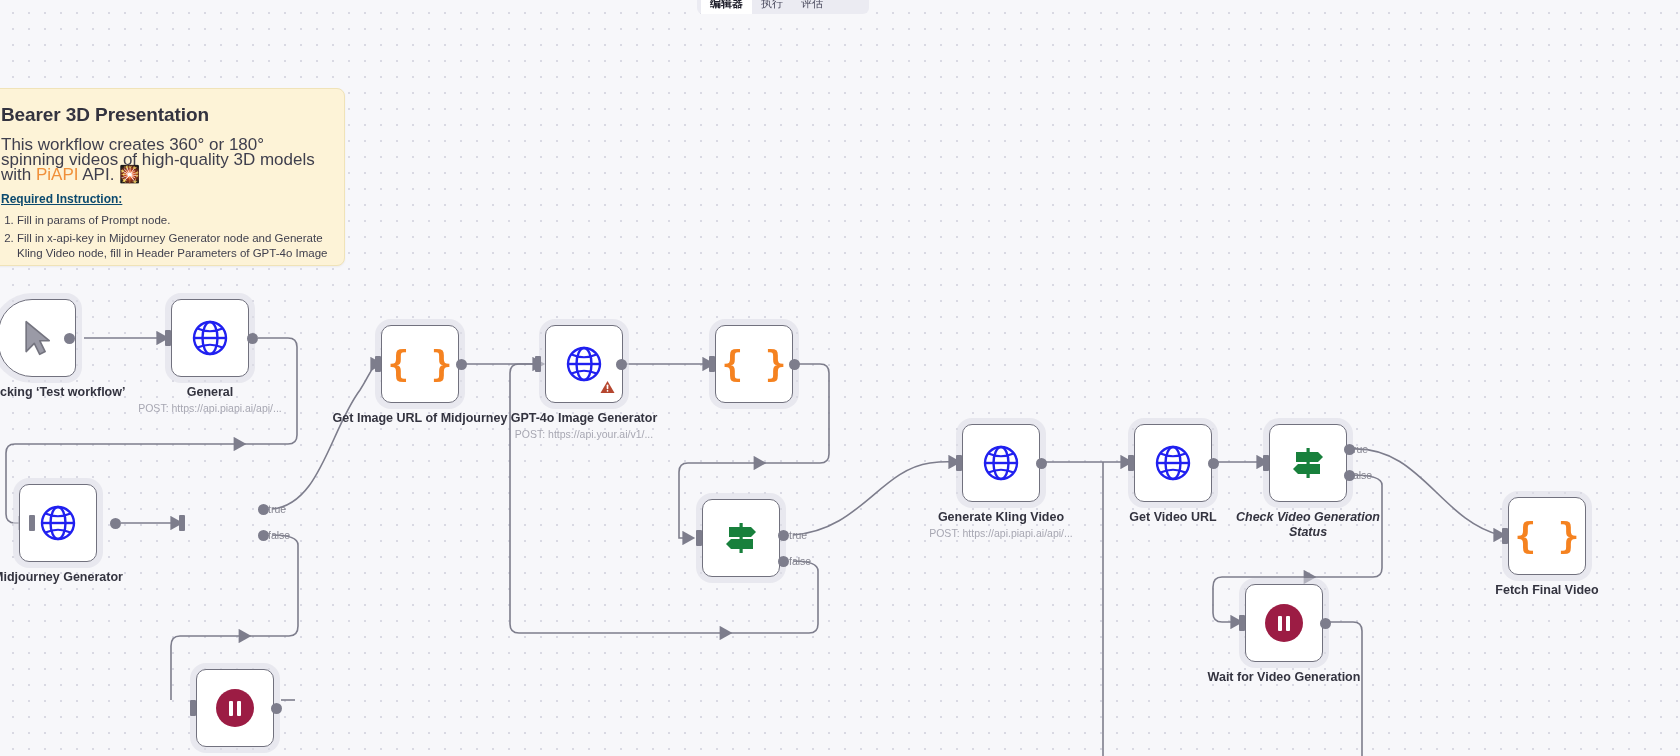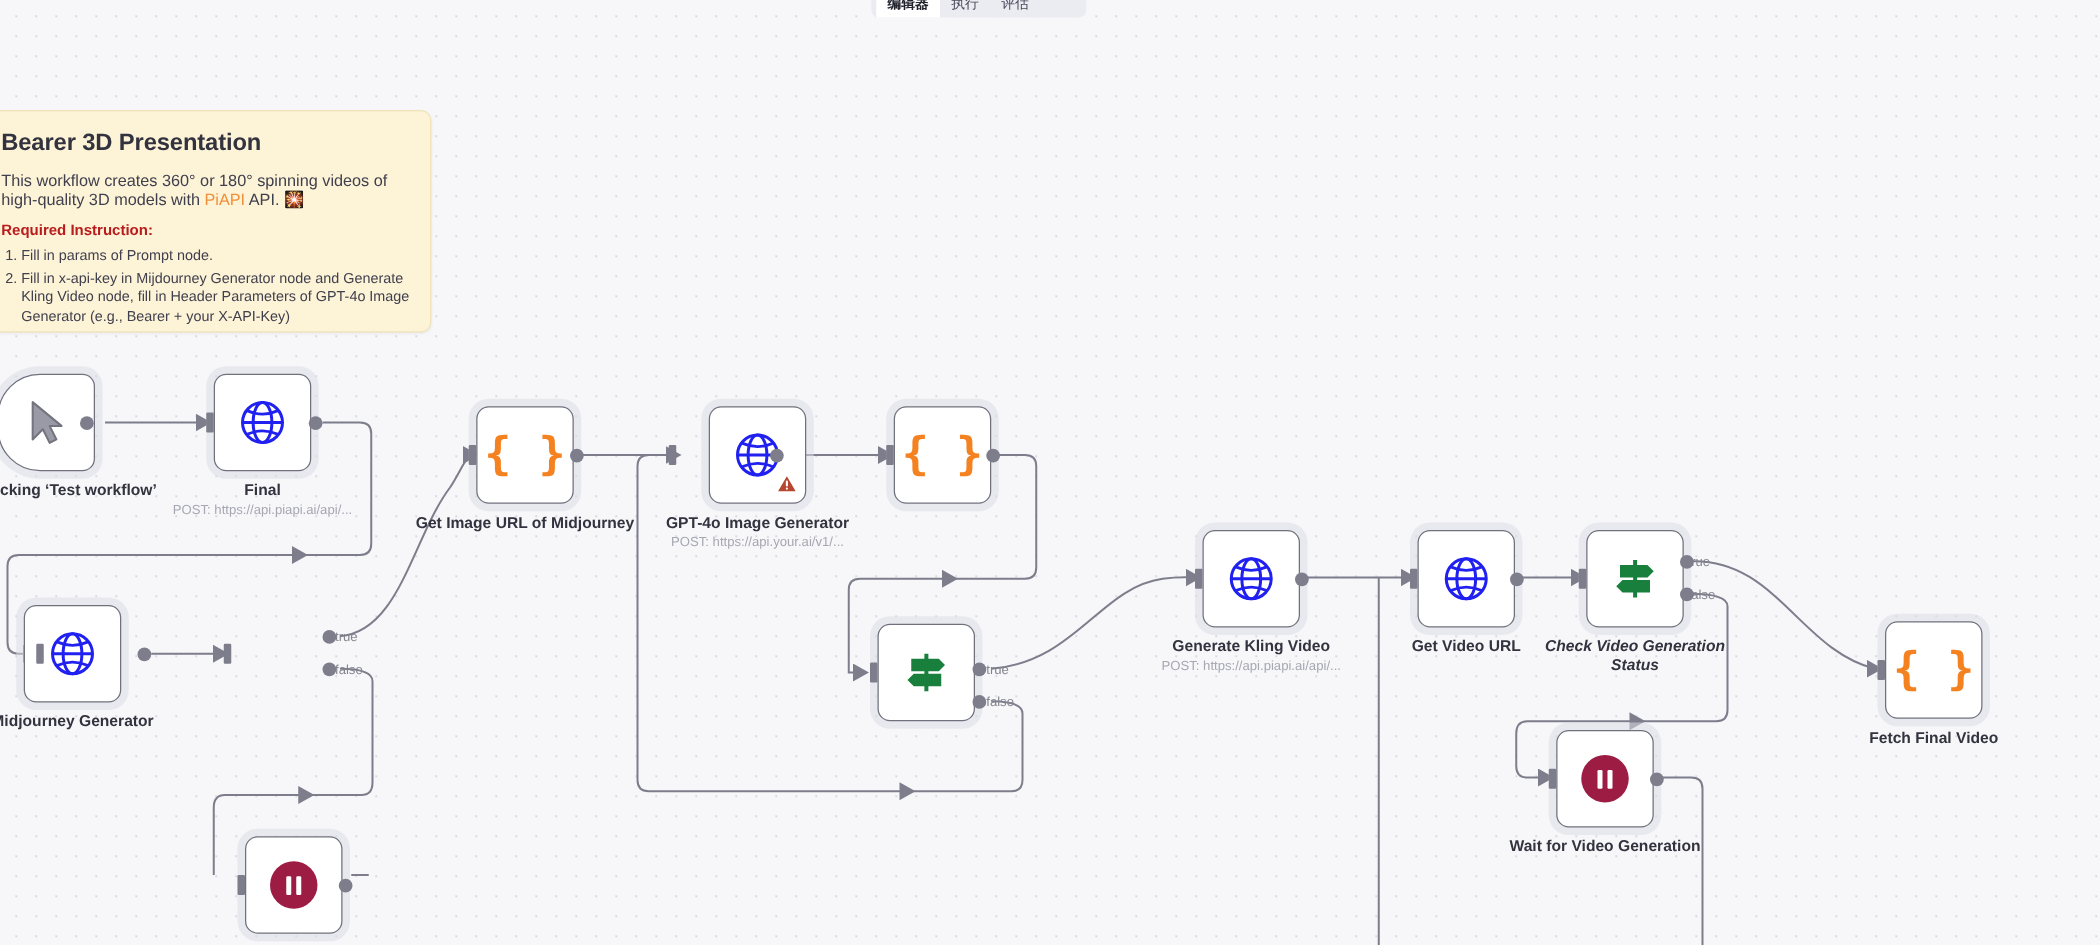--- a/index.html
+++ b/index.html
@@ -26,23 +26,23 @@
   .tab.active{background:#ffffff;color:#22222e;font-weight:600;}
 
   
   #sticky{
     position:absolute;left:-34px;top:88px;width:379px;height:178px;
     background:#fdf3d7;border:1px solid #f0e3b8;border-radius:8px;
     box-sizing:border-box;padding:14px 16px 10px 34px;
     box-shadow:0 1px 2px rgba(0,0,0,.05);z-index:5;overflow:hidden;
   }
   #sticky h1{font-size:19px;line-height:23px;margin:0 0 11px;font-weight:700;color:#33333f;letter-spacing:-.1px;}
-  #sticky p{font-size:13px;line-height:15px;margin:0 0 10px;color:#3f3f4d;}
+  #sticky p{font-size:17px;line-height:15px;margin:0 0 10px;color:#3f3f4d;}
   #sticky .accent{color:#f0903a;}
-  #sticky h2{font-size:12px;line-height:15px;margin:0 0 6px;font-weight:700;color:#b91c1c;}
+  #sticky h2{font-size:12px;line-height:15px;margin:0 0 6px;font-weight:700;color:#0c4a6e;text-decoration:underline;}
   #sticky ol{margin:0;padding-left:16px;}
   #sticky li{font-size:11.5px;line-height:15.5px;color:#3f3f4d;margin-bottom:2px;}
 
   
   #canvas{position:absolute;inset:0;z-index:10;}
   svg#edges{position:absolute;left:0;top:0;width:1680px;height:756px;overflow:visible;pointer-events:none;}
   .edge{fill:none;stroke:#7d7d8c;stroke-width:1.6px;}
   .edgelbl{font-size:10.5px;fill:#84848f;font-family:"Liberation Sans",sans-serif;}
 
   
@@ -175,21 +175,21 @@
       <span class="ico-globe">
         <svg viewBox="0 0 40 40">
             <circle cx="20" cy="20" r="16" fill="none" stroke="#2020f0" stroke-width="2.4"></circle>
             <ellipse cx="20" cy="20" rx="7.5" ry="16" fill="none" stroke="#2020f0" stroke-width="2.4"></ellipse>
             <line x1="4" y1="20" x2="36" y2="20" stroke="#2020f0" stroke-width="2.4"></line>
             <path d="M7.5 10.5 Q20 16 32.5 10.5" fill="none" stroke="#2020f0" stroke-width="2.2"></path>
             <path d="M7.5 29.5 Q20 24 32.5 29.5" fill="none" stroke="#2020f0" stroke-width="2.2"></path>
           </svg>
       </span>
     </div>
-    <div class="nlabel">Final</div>
+    <div class="nlabel">General</div>
     <div class="nsub" style="top:103px;">POST: https://api.piapi.ai/api/...</div>
   </div>
   <div class="inport" style="left:165px;top:330px;"></div>
   <div class="port" style="left:247px;top:333px;"></div>
 
   <div class="node" style="left:19px;top:484px;text-decoration:underline;">
     <div class="nbox">
       <span class="ico-globe">
         <svg viewBox="0 0 40 40">
             <circle cx="20" cy="20" r="16" fill="none" stroke="#2020f0" stroke-width="2.4"></circle>
@@ -222,21 +222,21 @@
 
   <div class="node" style="left:381px;top:325px;">
     <div class="nbox">
       <span class="ico-curly">{ }</span>
     </div>
     <div class="nlabel">Get Image URL of Midjourney</div>
   </div>
   <div class="inport" style="left:375px;top:356px;"></div>
   <div class="port" style="left:456px;top:359px;"></div>
 
-  <div class="node" style="left:567px;top:325px;text-decoration:underline;">
+  <div class="node" style="left:545px;top:325px;text-decoration:underline;">
     <div class="nbox">
       <span class="ico-globe">
         <svg viewBox="0 0 40 40">
             <circle cx="20" cy="20" r="16" fill="none" stroke="#2020f0" stroke-width="2.4"></circle>
             <ellipse cx="20" cy="20" rx="7.5" ry="16" fill="none" stroke="#2020f0" stroke-width="2.4"></ellipse>
             <line x1="4" y1="20" x2="36" y2="20" stroke="#2020f0" stroke-width="2.4"></line>
             <path d="M7.5 10.5 Q20 16 32.5 10.5" fill="none" stroke="#2020f0" stroke-width="2.2"></path>
             <path d="M7.5 29.5 Q20 24 32.5 29.5" fill="none" stroke="#2020f0" stroke-width="2.2"></path>
           </svg>
       </span>

